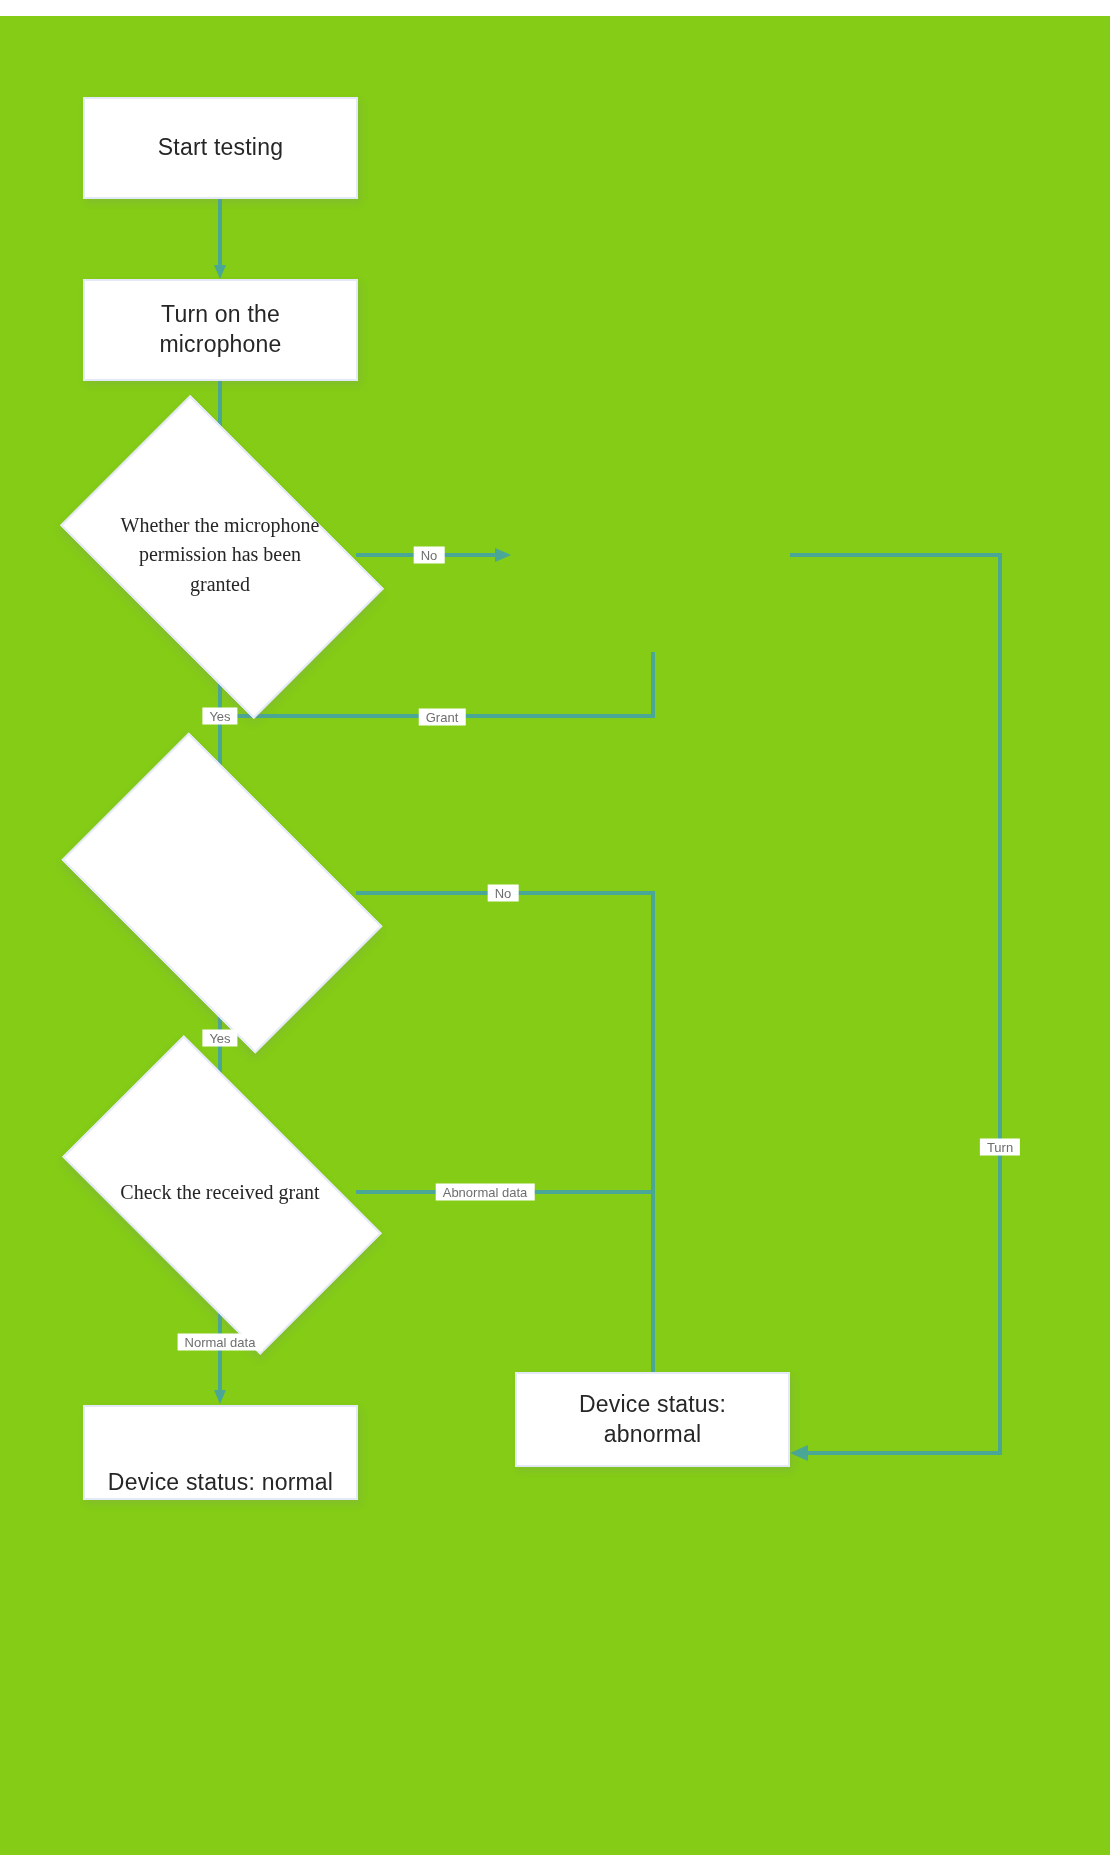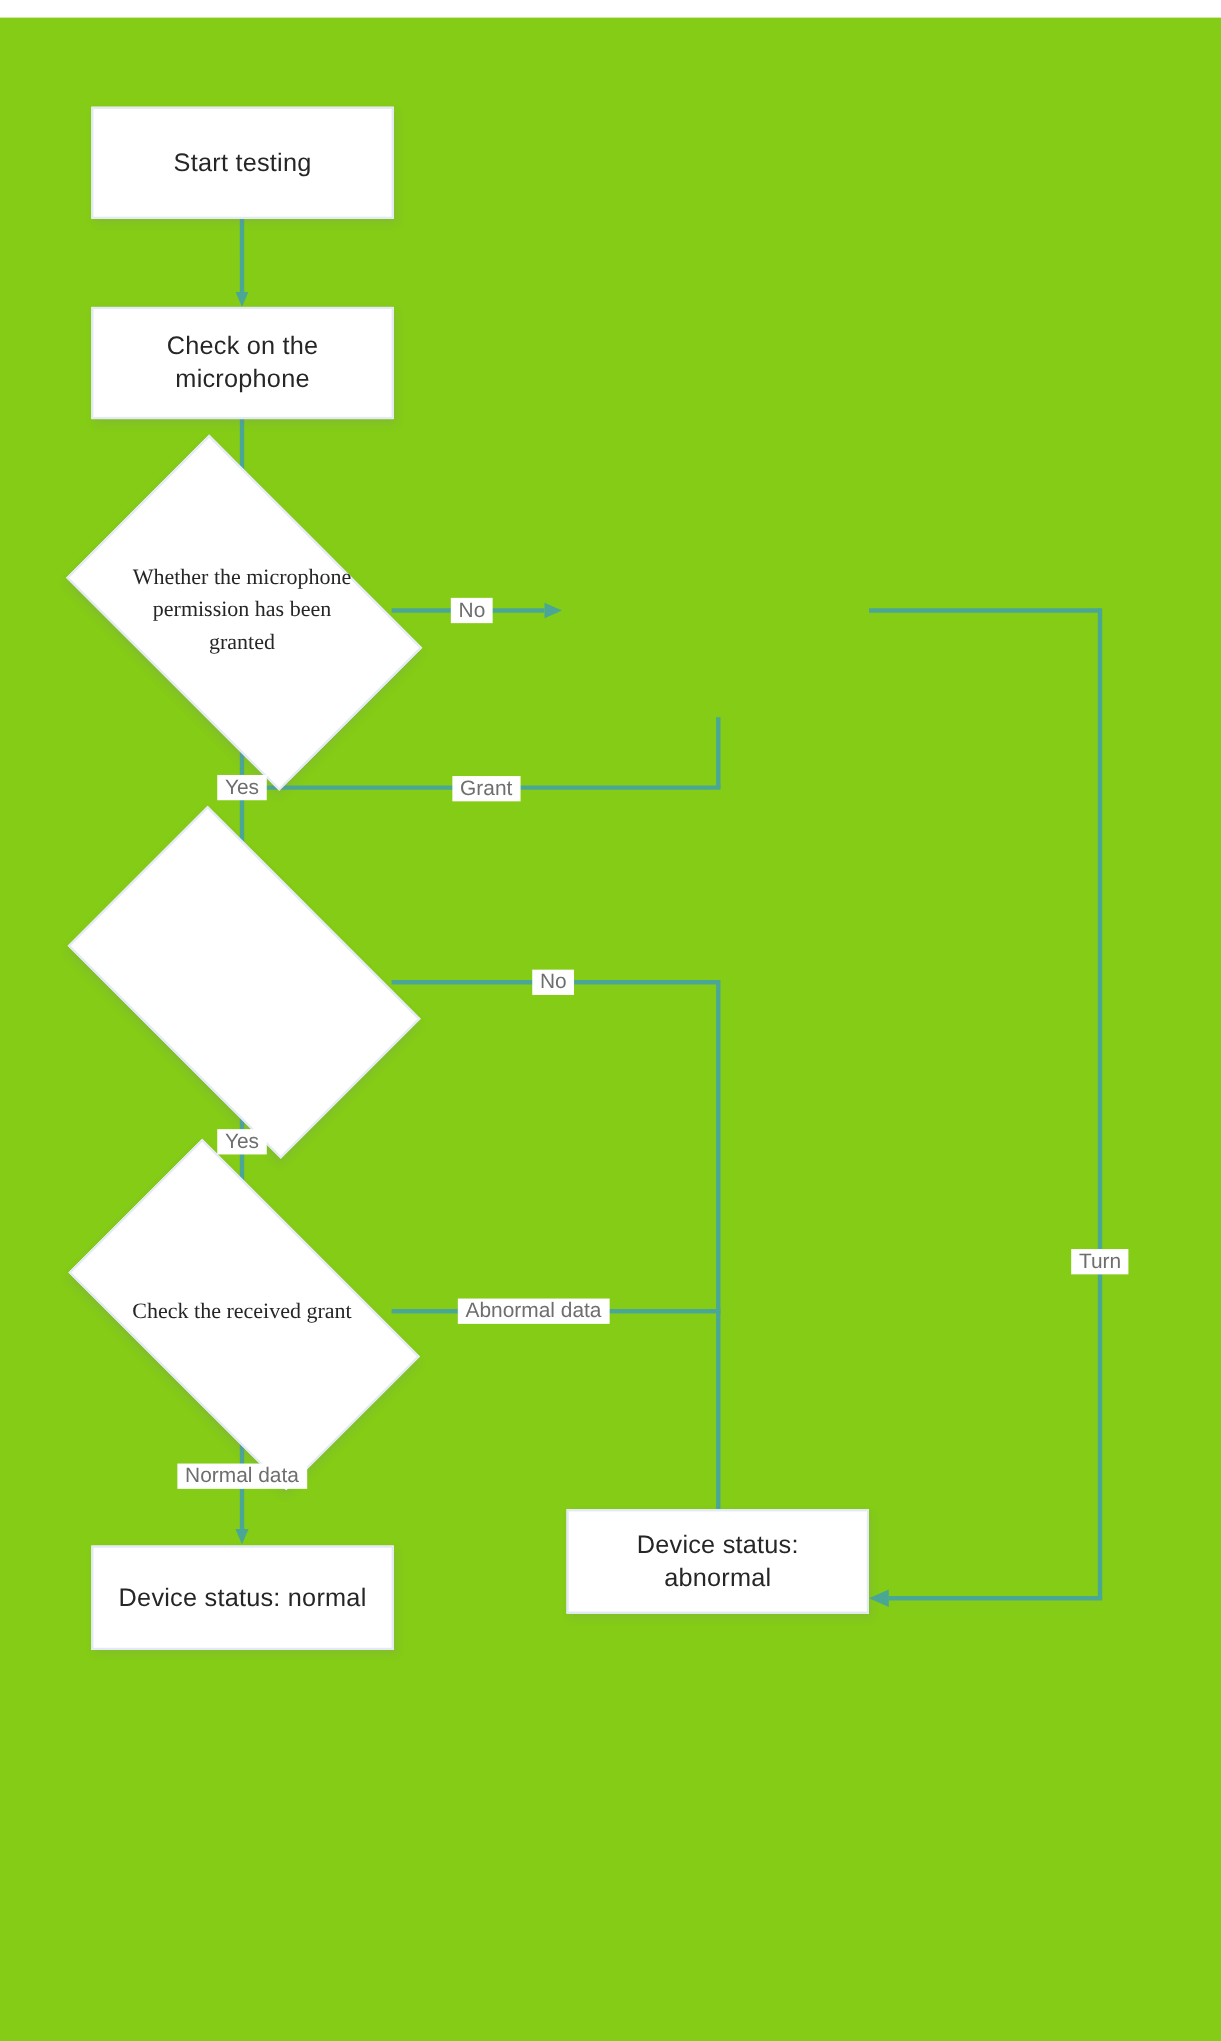--- a/index.html
+++ b/index.html
@@ -71,21 +71,21 @@
     font-size: 20px;
     line-height: 1.48;
     white-space: pre-line;
     font-family: Liberation Serif, serif;
   }
 
   
   .edge-label {
     position: absolute;
     color: #6e6e6e;
-    font-size: 19px;
+    font-size: 13px;
     line-height: 1;
     background: #ffffff;
     padding: 2px 7px;
     white-space: nowrap;
     transform: translate(-50%, -50%);
   }
 </style>
 </head>
 <body>
 
@@ -126,41 +126,41 @@
       <line x1="220" y1="1262" x2="220" y2="1375" marker-end="url(#arrow-down)"></line>
 
     </g>
   </svg>
 
   <div class="node box" style="left:83px; top:81px; width:275px; height:102px;">
     <span class="node-label">Start testing</span>
   </div>
 
   <div class="node box" style="left:83px; top:263px; width:275px; height:102px;">
-    <span class="node-label">Check on the microphone</span>
+    <span class="node-label">Turn on the microphone</span>
   </div>
 
   <div class="node diamond" style="left:85px; top:449px; width:270px; height:180px;">
     <div class="diamond-shape"></div>
     <span class="node-label">Whether the microphone
 permission has been
 granted</span>
   </div>
 
 
   <div class="node diamond" style="left:85px; top:787px; width:270px; height:176px;">
     <div class="diamond-shape"></div>
   </div>
 
   <div class="node diamond" style="left:82px; top:1093px; width:276px; height:168px;">
     <div class="diamond-shape"></div>
     <span class="node-label">Check the received grant</span>
   </div>
 
-  <div class="node box" style="left:83px; top:1389px; width:275px; height:95px;">
+  <div class="node box" style="left:83px; top:1389px; width:275px; height:95px;align-items:flex-end;">
     <span class="node-label">Device status: normal</span>
   </div>
 
   <div class="node box" style="left:515px; top:1356px; width:275px; height:95px;">
     <span class="node-label">Device status: abnormal</span>
   </div>
 
   <span class="edge-label" style="left:429px; top:539px;">No</span>
 
   <span class="edge-label" style="left:220px; top:700px;">Yes</span>

